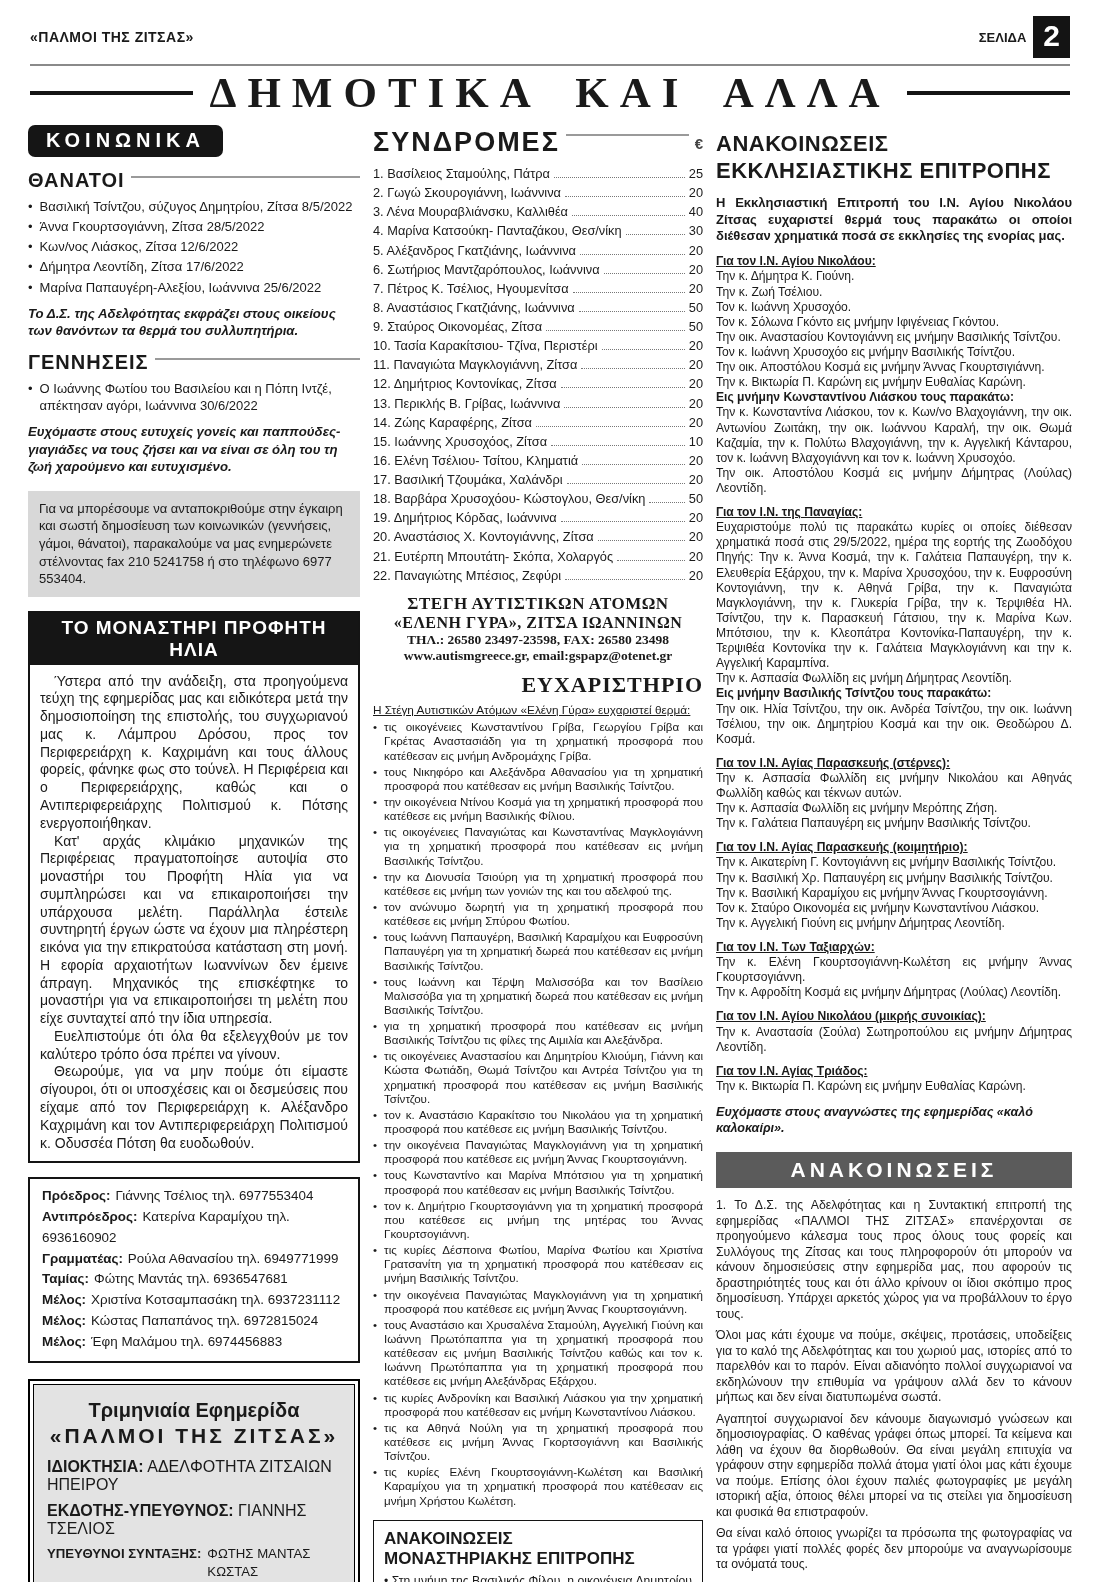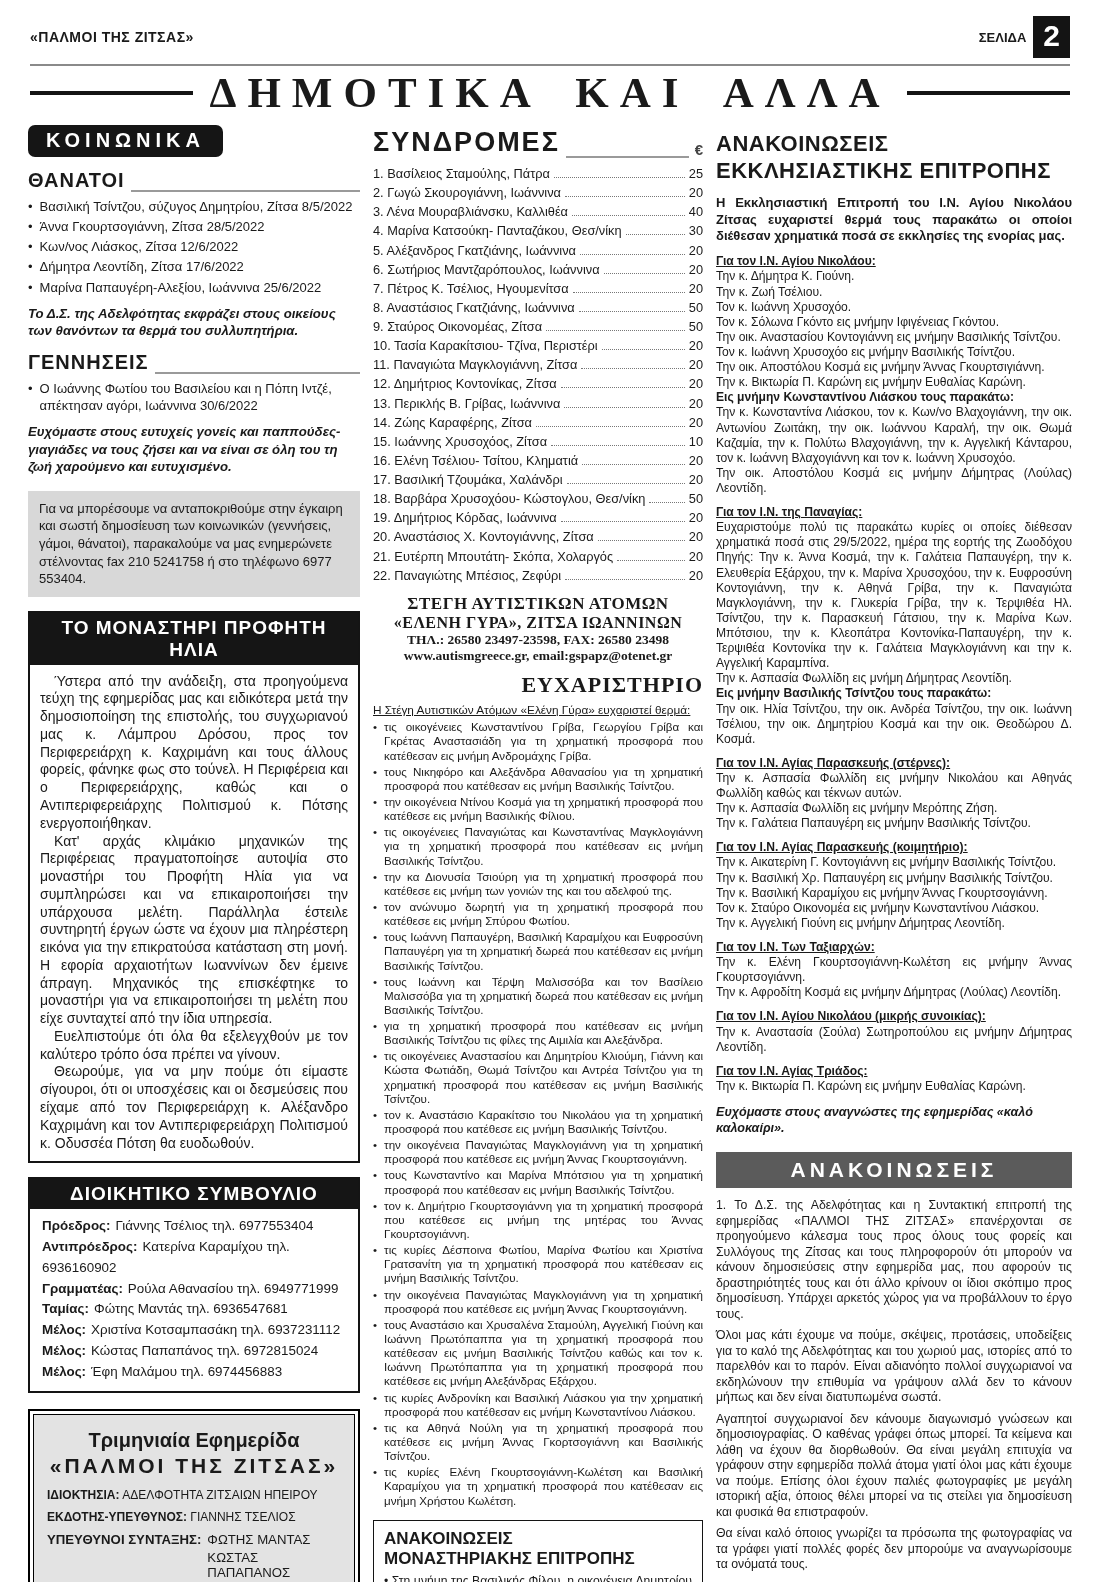--- a/index.html
+++ b/index.html
@@ -24,21 +24,21 @@
   }
   
   .cols { display:flex; gap:13px; padding:0 28px; }
   .col-left  { width:332px; flex:0 0 332px; }
   .col-mid   { width:330px; flex:0 0 330px; }
   .col-right { flex:1; min-width:0; }
   
   .bar-header { background:var(--bar-black,#151515); color:#fff; font-weight:bold; }
   .bar-header.small  { display:inline-block; font-size:20px; letter-spacing:5px; padding:4px 18px 5px;border-radius:7px; }
   .bar-header.center { display:block; text-align:center; font-size:19px; letter-spacing:1px; padding:4px 6px; }
-  .ruled-header { display:flex; align-items:flex-end; gap:6px; margin:12px 0 6px; }
+  .ruled-header { display:flex; align-items:flex-start; gap:6px; margin:12px 0 6px; }
   .rh-text { font-weight:bold; font-size:20px; letter-spacing:1px; white-space:nowrap; }
   .rh-rule { flex:1; height:2px; background:#9a9a9a; margin-top:7px; }
   .ruled-header.big { margin:2px 0 8px; }
   .ruled-header.big .rh-text { font-size:27px; letter-spacing:2px; }
   .euro { color:#444; font-size:15px; font-weight:bold; margin-top:8px; }
   .bullets .bullet-item { display:flex; gap:7px; font-size:13px; line-height:1.32; margin:3px 0; }
   .bullets .dot { flex:0 0 auto; }
   .bullets.small .bullet-item { font-size:11.6px; line-height:1.22; margin:0 0 2px; }
   .bullets.small .bt { text-align:justify; }
   .note-bi { font-weight:bold; font-style:italic; font-size:13.2px; line-height:1.3; margin:9px 0 6px; }
@@ -47,21 +47,21 @@
   .framed-body { padding:8px 10px 9px; }
   .paras p { font-size:14px; line-height:1.27; text-align:justify; margin:0; text-indent:14px; }
   
   .board .framed-body { font-size:13.4px; line-height:1.55; padding:7px 12px 9px; }
   .br-role { margin-right:5px; }
   
   .imprint { border:2px solid #000; padding:3px; margin-top:16px; }
   .imprint-inner { border:1.5px solid #000; background:var(--imprint-bg,#e3e3e3); padding:10px 13px 12px; }
   .imp-title1 { text-align:center; font-weight:bold; font-size:20px; margin-top:4px; }
   .imp-title2 { text-align:center; font-weight:bold; font-size:21px; letter-spacing:3px; margin:2px 0 10px; }
-  .imp-line { font-size:12px; margin:8px 0; }
+  .imp-line { font-size:16px; margin:8px 0; }
   .imp-row  { display:flex; gap:6px; font-size:13.2px; margin:8px 0; }
   .imp-lab  { white-space:nowrap; }
   .imp-stack div { margin-bottom:3px; }
   
   .subs { margin-bottom:8px; }
   .sub-row { display:flex; align-items:baseline; font-size:12.8px; line-height:1.3; margin:2.5px 0; }
   .sub-n { white-space:nowrap; }
   .sub-dots { flex:1; border-bottom:1.5px dotted #777; margin:0 4px; min-width:8px; }
   .sub-a { white-space:nowrap; }
   
@@ -158,21 +158,20 @@
         <div class="bar-header center">ΤΟ ΜΟΝΑΣΤΗΡΙ ΠΡΟΦΗΤΗ ΗΛΙΑ</div>
         <div class="framed-body paras">
             <p>Ύστερα από την ανάδειξη, στα προηγούμενα τεύχη της εφημερίδας μας και ειδικότερα μετά την δημοσιοποίηση της επιστολής, του συγχωριανού μας κ. Λάμπρου Δρόσου, προς τον Περιφερειάρχη κ. Καχριμάνη και τους άλλους φορείς, φάνηκε φως στο τούνελ. Η Περιφέρεια και ο Περιφερειάρχης, καθώς και ο Αντιπεριφερειάρχης Πολιτισμού κ. Πότσης ενεργοποιήθηκαν.</p>
             <p>Κατ' αρχάς κλιμάκιο μηχανικών της Περιφέρειας πραγματοποίησε αυτοψία στο μοναστήρι του Προφήτη Ηλία για να συμπληρώσει και να επικαιροποιήσει την υπάρχουσα μελέτη. Παράλληλα έστειλε συντηρητή έργων ώστε να έχουν μια πληρέστερη εικόνα για την επικρατούσα κατάσταση στη μονή. Η εφορία αρχαιοτήτων Ιωαννίνων δεν έμεινε άπραγη. Μηχανικός της επισκέφτηκε το μοναστήρι για να επικαιροποιήσει τη μελέτη που είχε συνταχτεί από την ίδια υπηρεσία.</p>
             <p>Ευελπιστούμε ότι όλα θα εξελεγχθούν με τον καλύτερο τρόπο  όσα πρέπει να γίνουν.</p>
             <p>Θεωρούμε, για να μην πούμε ότι είμαστε σίγουροι, ότι οι υποσχέσεις και οι δεσμεύσεις που είχαμε από τον Περιφερειάρχη κ. Αλέξανδρο Καχριμάνη και τον Αντιπεριφερειάρχη Πολιτισμού κ. Οδυσσέα Πότση θα ευοδωθούν.</p>
           </div>
       </div>
 
       <div class="framed board">
-        <div class="bar-header center">ΔΙΟΙΚΗΤΙΚΟ  ΣΥΜΒΟΥΛΙΟ</div>
         <div class="framed-body">
             <div class="board-row"><b class="br-role">Πρόεδρος:</b><span class="br-name">Γιάννης Τσέλιος τηλ. 6977553404</span></div>
             <div class="board-row"><b class="br-role">Αντιπρόεδρος:</b><span class="br-name">Κατερίνα Καραμίχου τηλ. 6936160902</span></div>
             <div class="board-row"><b class="br-role">Γραμματέας:</b><span class="br-name">Ρούλα Αθανασίου τηλ. 6949771999</span></div>
             <div class="board-row"><b class="br-role">Ταμίας:</b><span class="br-name">Φώτης Μαντάς τηλ. 6936547681</span></div>
             <div class="board-row"><b class="br-role">Μέλος:</b><span class="br-name">Χριστίνα Κοτσαμπασάκη τηλ. 6937231112</span></div>
             <div class="board-row"><b class="br-role">Μέλος:</b><span class="br-name">Κώστας Παπαπάνος τηλ. 6972815024</span></div>
             <div class="board-row"><b class="br-role">Μέλος:</b><span class="br-name">Έφη Μαλάμου τηλ. 6974456883</span></div>
           </div>
       </div>

